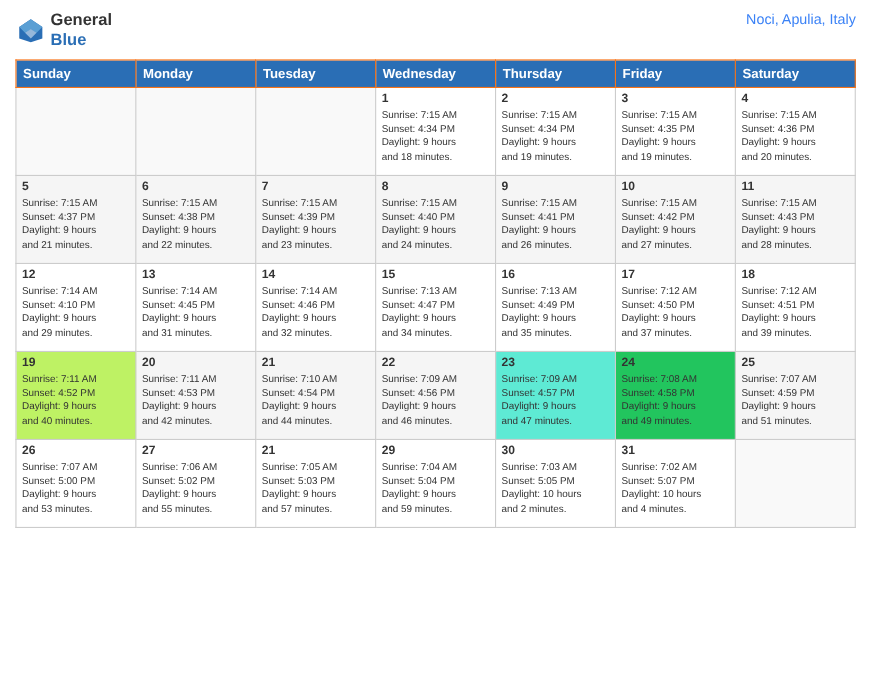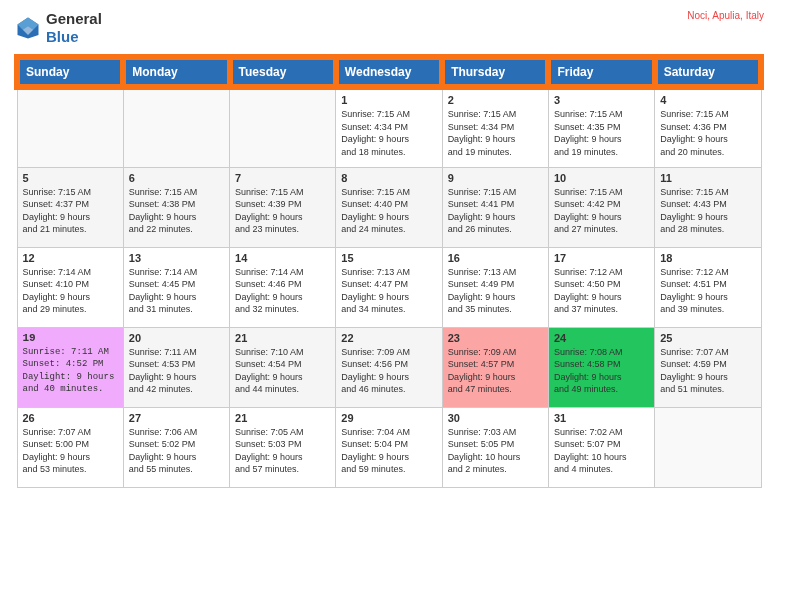--- a/index.html
+++ b/index.html
@@ -7,21 +7,21 @@
       font-family: Arial, sans-serif;
       background: #fff;
       width: 792px;
       height: 612px;
       overflow: hidden;
     }
     .page {
       width: 792px;
       height: 612px;
       background: #fff;
-      padding: 10px 28px 10px 14px;
+      padding: 10px 14px 10px 14px;
       border-radius: 10px;
     }
     .header {
       display: flex;
       justify-content: space-between;
       align-items: flex-start;
       margin-bottom: 8px;
     }
     .logo {
       display: flex;
@@ -42,36 +42,36 @@
     .title-block {
       text-align: right;
     }
     .month-title {
       font-size: 28px;
       font-weight: normal;
       color: #222;
       line-height: 1.1;
     }
     .location {
-      font-size: 10px;
-      color: #ef4444;
+      font-size: 13px;
+      color: #3b82f6;
     }
     .calendar {
       width: 100%;
       border-collapse: collapse;
       border: 1px solid #ccc;
     }
     .calendar th {
       background: #2a6eb5;
       color: #fff;
       font-size: 12px;
       font-weight: bold;
       padding: 5px 6px;
       text-align: left;
-      border: 6px solid #f97316;
+      border: 1px solid #f97316;
     }
     .calendar td {
       border: 1px solid #ccc;
       vertical-align: top;
       padding: 4px 5px;
       width: calc(100% / 7);
       font-size: 9.5px;
       color: #333;
       background: #fff;
       height: 80px;
@@ -203,37 +203,37 @@
           <td>
             <span class="day-num">17</span>
             <div class="cell-text"><span>Sunrise: 7:12 AM</span><br><span>Sunset: 4:50 PM</span><br><span>Daylight: 9 hours</span><br><span>and 37 minutes.</span></div>
           </td>
           <td>
             <span class="day-num">18</span>
             <div class="cell-text"><span>Sunrise: 7:12 AM</span><br><span>Sunset: 4:51 PM</span><br><span>Daylight: 9 hours</span><br><span>and 39 minutes.</span></div>
           </td>
         </tr>
         <tr style="background: rgb(245, 245, 245);">
-          <td style="background: #f0abfc; font-family: Liberation Mono, monospace;">
+          <td style="background: #bef264;">
             <span class="day-num">19</span>
             <div class="cell-text"><span>Sunrise: 7:11 AM</span><br><span>Sunset: 4:52 PM</span><br><span>Daylight: 9 hours</span><br><span>and 40 minutes.</span></div>
           </td>
           <td style="background: rgb(245, 245, 245);">
             <span class="day-num">20</span>
             <div class="cell-text"><span>Sunrise: 7:11 AM</span><br><span>Sunset: 4:53 PM</span><br><span>Daylight: 9 hours</span><br><span>and 42 minutes.</span></div>
           </td>
           <td style="background: rgb(245, 245, 245);">
             <span class="day-num">21</span>
             <div class="cell-text"><span>Sunrise: 7:10 AM</span><br><span>Sunset: 4:54 PM</span><br><span>Daylight: 9 hours</span><br><span>and 44 minutes.</span></div>
           </td>
           <td style="background: rgb(245, 245, 245); margin-left: 16px;">
             <span class="day-num">22</span>
             <div class="cell-text"><span>Sunrise: 7:09 AM</span><br><span>Sunset: 4:56 PM</span><br><span>Daylight: 9 hours</span><br><span>and 46 minutes.</span></div>
           </td>
-          <td style="background: #fca5a5; margin-top: 23px;">
+          <td style="background: #5eead4; margin-top: 23px;">
             <span class="day-num">23</span>
             <div class="cell-text"><span>Sunrise: 7:09 AM</span><br><span>Sunset: 4:57 PM</span><br><span>Daylight: 9 hours</span><br><span>and 47 minutes.</span></div>
           </td>
           <td style="background: #22c55e;">
             <span class="day-num">24</span>
             <div class="cell-text"><span>Sunrise: 7:08 AM</span><br><span>Sunset: 4:58 PM</span><br><span>Daylight: 9 hours</span><br><span>and 49 minutes.</span></div>
           </td>
           <td style="background: rgb(245, 245, 245);">
             <span class="day-num">25</span>
             <div class="cell-text"><span>Sunrise: 7:07 AM</span><br><span>Sunset: 4:59 PM</span><br><span>Daylight: 9 hours</span><br><span>and 51 minutes.</span></div>

